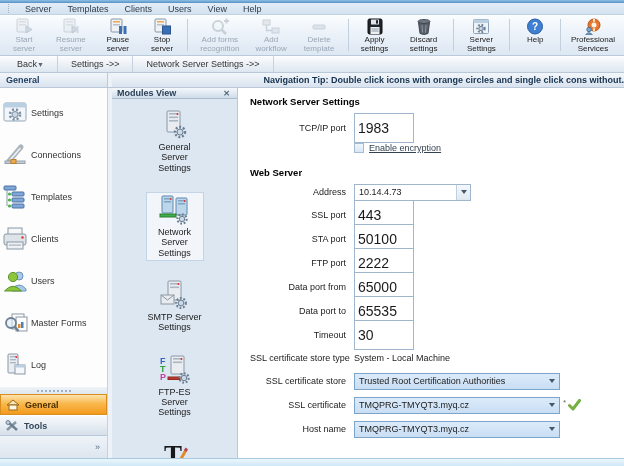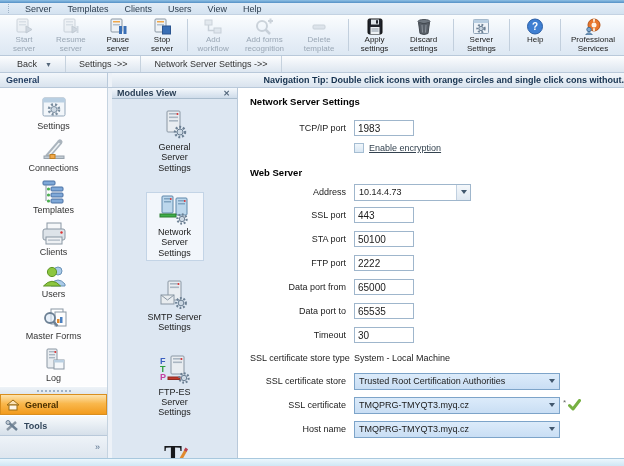--- a/index.html
+++ b/index.html
@@ -13,33 +13,33 @@
   .menu-item { padding:0 8px; color:#2c3e50; cursor:default; }
 
   .toolbar { height:41px; background:linear-gradient(#fbfdfe,#e9f0f8 55%,#dde8f3); border-bottom:1px solid #b9c9da; display:flex; align-items:stretch; padding:1px 2px; }
   .tbtn { display:flex; flex-direction:column; align-items:center; justify-content:flex-start; padding:2px 4px 0; min-width:44px; max-width:58px; color:#222; text-align:center; font-size:8px; line-height:1.1; }
   .tbtn svg { flex:0 0 auto; margin-bottom:1px; }
   .tbtn.disabled { color:#9aa7b5; }
   .tbtn.disabled svg { opacity:.45; }
   .tsep { width:1px; background:#c2cfdd; margin:3px 3px; }
 
   .crumbbar { height:17px; background:linear-gradient(#fcfdfe,#dde6f0); border-bottom:1px solid #b9c9da; display:flex; align-items:stretch; padding-left:4px; color:#333; }
-  .crumb { padding:0 13px; border-right:1px solid #c6d2de; display:flex; align-items:center; gap:8px; }
+  .crumb { padding:0 13px; border-right:1px solid #c6d2de; display:flex; align-items:center; gap:0; }
   .caret { font-size:7px; color:#55677a; }
 
   .headerrow { height:15px; display:flex; border-bottom:1px solid #b9c9da; }
   .hleft { width:108px; background:linear-gradient(#f3f7fb,#d9e3ee); border-right:1px solid #b9c9da; font-weight:bold; color:#1e3a5f; padding-left:6px; display:flex; align-items:center; }
   .hgap { width:4px; background:#edf2f8; }
   .hright { flex:1; background:linear-gradient(#f3f7fb,#d9e3ee); font-weight:bold; color:#16324f; padding-left:8px; display:flex; align-items:center;justify-content:flex-end; }
 
   .main { display:flex; height:371px; }
 
   .sidebar { width:108px; border-right:1px solid #c5d3e0; background:#fdfdfe; display:flex; flex-direction:column; }
   .side-items { display:flex; flex-direction:column; padding-top:4px; }
-  .side-item { display:flex; flex-direction:column; align-items:center; gap:1px; padding:3px 0; color:#333; height:42px; }
+  .side-item { display:flex; align-items:center; gap:1px; padding:3px 0; color:#333; height:42px; }
   .splitter { height:8px; background:linear-gradient(#eef3f8,#dfe7ef); display:flex; align-items:center; justify-content:center; border-top:1px solid #fff; }
   .splitter i { width:34px; border-top:2px dotted #9fb2c6; }
   .acc { height:21px; display:flex; align-items:center; gap:5px; padding-left:5px; font-weight:bold; }
   .acc-general { background:linear-gradient(#fde3ad,#f9b84d 45%,#f29b1d); border:1px solid #d98e1e; color:#4a3000; }
   .acc-tools { background:linear-gradient(#f7fafc,#d6e0ea); border-bottom:1px solid #b9c9da; border-top:1px solid #fff; color:#33475c; }
   .side-bottom { flex:1; background:linear-gradient(#eef3f8,#dde5ee); display:flex; align-items:flex-end; justify-content:flex-end; padding:0 4px 6px 0; }
   .chevron-btn { color:#56708c; font-size:9px; line-height:9px; padding:1px 3px; }
 
   .mod-gap { width:4px; background:#edf2f8; }
   .modules { width:126px; background:#dde7f2; border-right:1px solid #b9c9da; display:flex; flex-direction:column; }
@@ -49,21 +49,21 @@
   .module-item { display:flex; flex-direction:column; align-items:center; gap:2px; width:58px; text-align:center; color:#1a1a1a; line-height:1.15; padding:2px 0; border:1px solid transparent; }
   .module-item.selected { background:#f2f6fb; border:1px solid #c3d4e6; }
 
   .content { flex:1; background:#fff; overflow:hidden; padding-left:12px; }
   .sect-title { font-size:9.5px; font-weight:bold; color:#000; }
   .t1 { margin-top:8px; height:12px; }
   .t2 { margin-top:10px; height:12px; }
   .frow { display:flex; align-items:center; }
   .h22 { height:22px; } .h24 { height:24px; } .h18 { height:18px; }
   .flabel { width:96px; text-align:right; margin-right:8px; color:#222; white-space:nowrap; }
-  .fbox { width:60px; height:16px; border:1px solid #9fb6cc; font-family:"Liberation Sans",sans-serif; font-size:10px; padding:0 3px; color:#1a1a1a; }
+  .fbox { width:60px; height:16px; border:1px solid #9fb6cc; font-family:"Liberation Sans",sans-serif; font-size:14px; padding:14px 3px; color:#1a1a1a; }
   .static-val { color:#1a1a1a; }
   .combo { height:17px; border:1px solid #9fb6cc; background:#fff; display:flex; align-items:center; padding-left:4px; }
   .combo .txt { flex:1; white-space:nowrap; overflow:hidden; }
   .combo-arrow { width:14px; align-self:stretch; display:flex; align-items:center; justify-content:center; border-left:1px solid #c0d0e0; background:linear-gradient(#f5f8fb,#dfe8f1); }
   .combo.hl { background:linear-gradient(#dcebfa,#c9def4); border-color:#7da4c9; }
   .combo.hl .combo-arrow { border-left:none; background:transparent; }
   .tri { width:0; height:0; border-left:3px solid transparent; border-right:3px solid transparent; border-top:4px solid #41576d; }
   .w117 { width:117px; } .w212 { width:206px; }
   .chk { width:10px; height:10px; border:1px solid #a5bdd2; background:linear-gradient(#f0f6fb,#d9e7f3); display:inline-block; flex:0 0 auto; }
   .chklabel { margin-left:5px; color:#33424f;text-decoration:underline; }
@@ -123,34 +123,34 @@
         <rect x="3" y="1" width="11" height="13" rx="1" fill="#eef2f6" stroke="#8a97a4"></rect>
         <rect x="5" y="3" width="7" height="1.5" fill="#f0a84a"></rect>
         <rect x="5" y="6" width="7" height="1.5" fill="#b6c1cc"></rect>
         <rect x="10.5" y="8" width="8" height="8" fill="#3a6fb5" stroke="#2b5590"></rect>
       </svg>
     <span>Stop server</span>
   </div>
   <div class="tsep"></div>
   <div class="tbtn disabled">
     <svg width="20" height="17">
-        <rect x="2" y="2" width="7" height="5" fill="#cdd6df" stroke="#9aa6b2"></rect>
-        <rect x="11" y="10" width="7" height="5" fill="#cdd6df" stroke="#9aa6b2"></rect>
-        <path d="M5.5 7 V12.5 H11" fill="none" stroke="#9aa6b2" stroke-width="1.5"></path>
-      </svg>
-    <span>Add workflow</span>
-  </div>
-  <div class="tbtn disabled">
-    <svg width="20" height="17">
         <circle cx="8" cy="8" r="5" fill="none" stroke="#9aa6b2" stroke-width="2"></circle>
         <line x1="11.5" y1="11.5" x2="16" y2="16" stroke="#9aa6b2" stroke-width="2.5"></line>
         <rect x="14" y="2" width="5" height="2" fill="#9aa6b2"></rect>
         <rect x="15.5" y="0.5" width="2" height="5" fill="#9aa6b2"></rect>
       </svg>
     <span>Add forms recognition</span>
+  </div>
+  <div class="tbtn disabled">
+    <svg width="20" height="17">
+        <rect x="2" y="2" width="7" height="5" fill="#cdd6df" stroke="#9aa6b2"></rect>
+        <rect x="11" y="10" width="7" height="5" fill="#cdd6df" stroke="#9aa6b2"></rect>
+        <path d="M5.5 7 V12.5 H11" fill="none" stroke="#9aa6b2" stroke-width="1.5"></path>
+      </svg>
+    <span>Add workflow</span>
   </div>
   <div class="tbtn disabled">
     <svg width="20" height="17">
         <rect x="4" y="7" width="12" height="4" rx="1" fill="#c4ced8" stroke="#9aa6b2"></rect>
       </svg>
     <span>Delete template</span>
   </div>
   <div class="tsep"></div>
   <div class="tbtn">
     <svg width="20" height="17">

